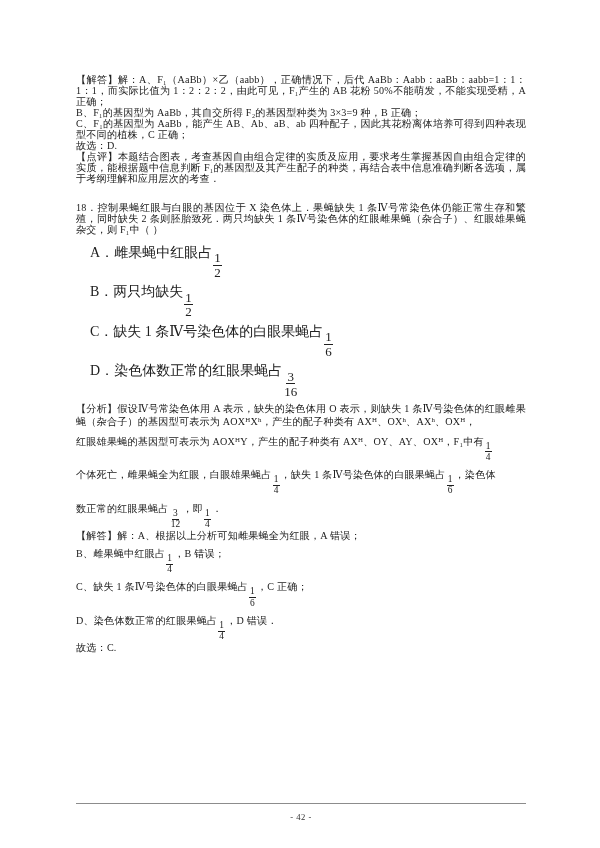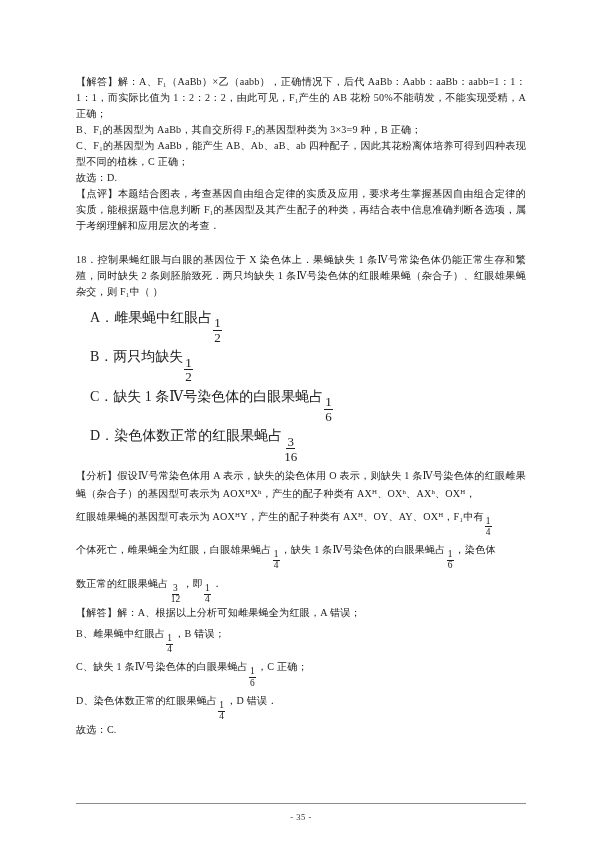--- a/index.html
+++ b/index.html
@@ -16,21 +16,21 @@
   }
   .page {
     position: relative;
     width: 600px;
     height: 848px;
     box-sizing: border-box;
     padding: 74px 74px 0 76px;
   }
   .para {
     font-size: 10.1px;
-    line-height: 16px;
+    line-height: 11px;
     text-align: justify;
     text-justify: inter-ideograph;
     margin: 0;
     letter-spacing: 0.02em;
     color: #202020;
   }
   .gap-line {
     height: 17.6px;
   }
   .small-gap {
@@ -180,16 +180,16 @@
   <p class="para line-frac"><span>D、染色体数正常的红眼果蝇占</span><span class="frac">
         <span class="num">1</span>
         <span class="den">4</span>
       </span><span>，D 错误．</span></p>
 
   <p class="para">故选：C.</p>
 
 
   <div class="footer">
     <hr class="footer-rule">
-    <div class="footer-num">- 35 -</div>
+    <div class="footer-num">- 42 -</div>
   </div>
 
 </div>
 
 </body></html>

